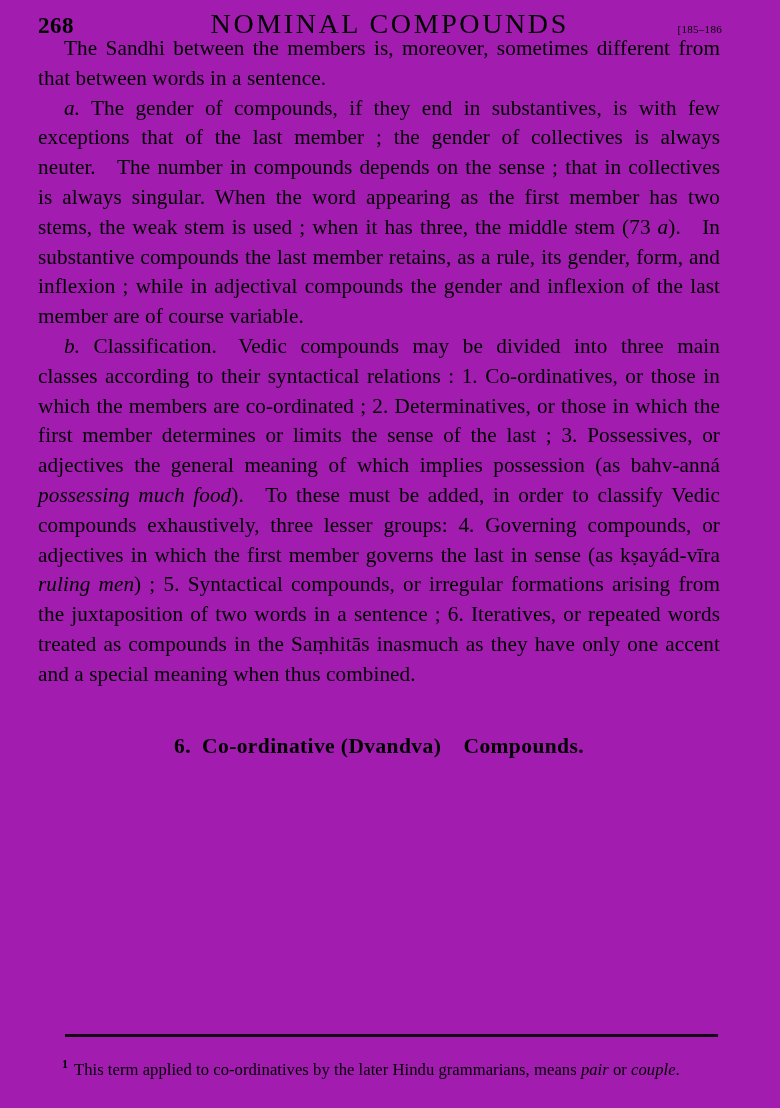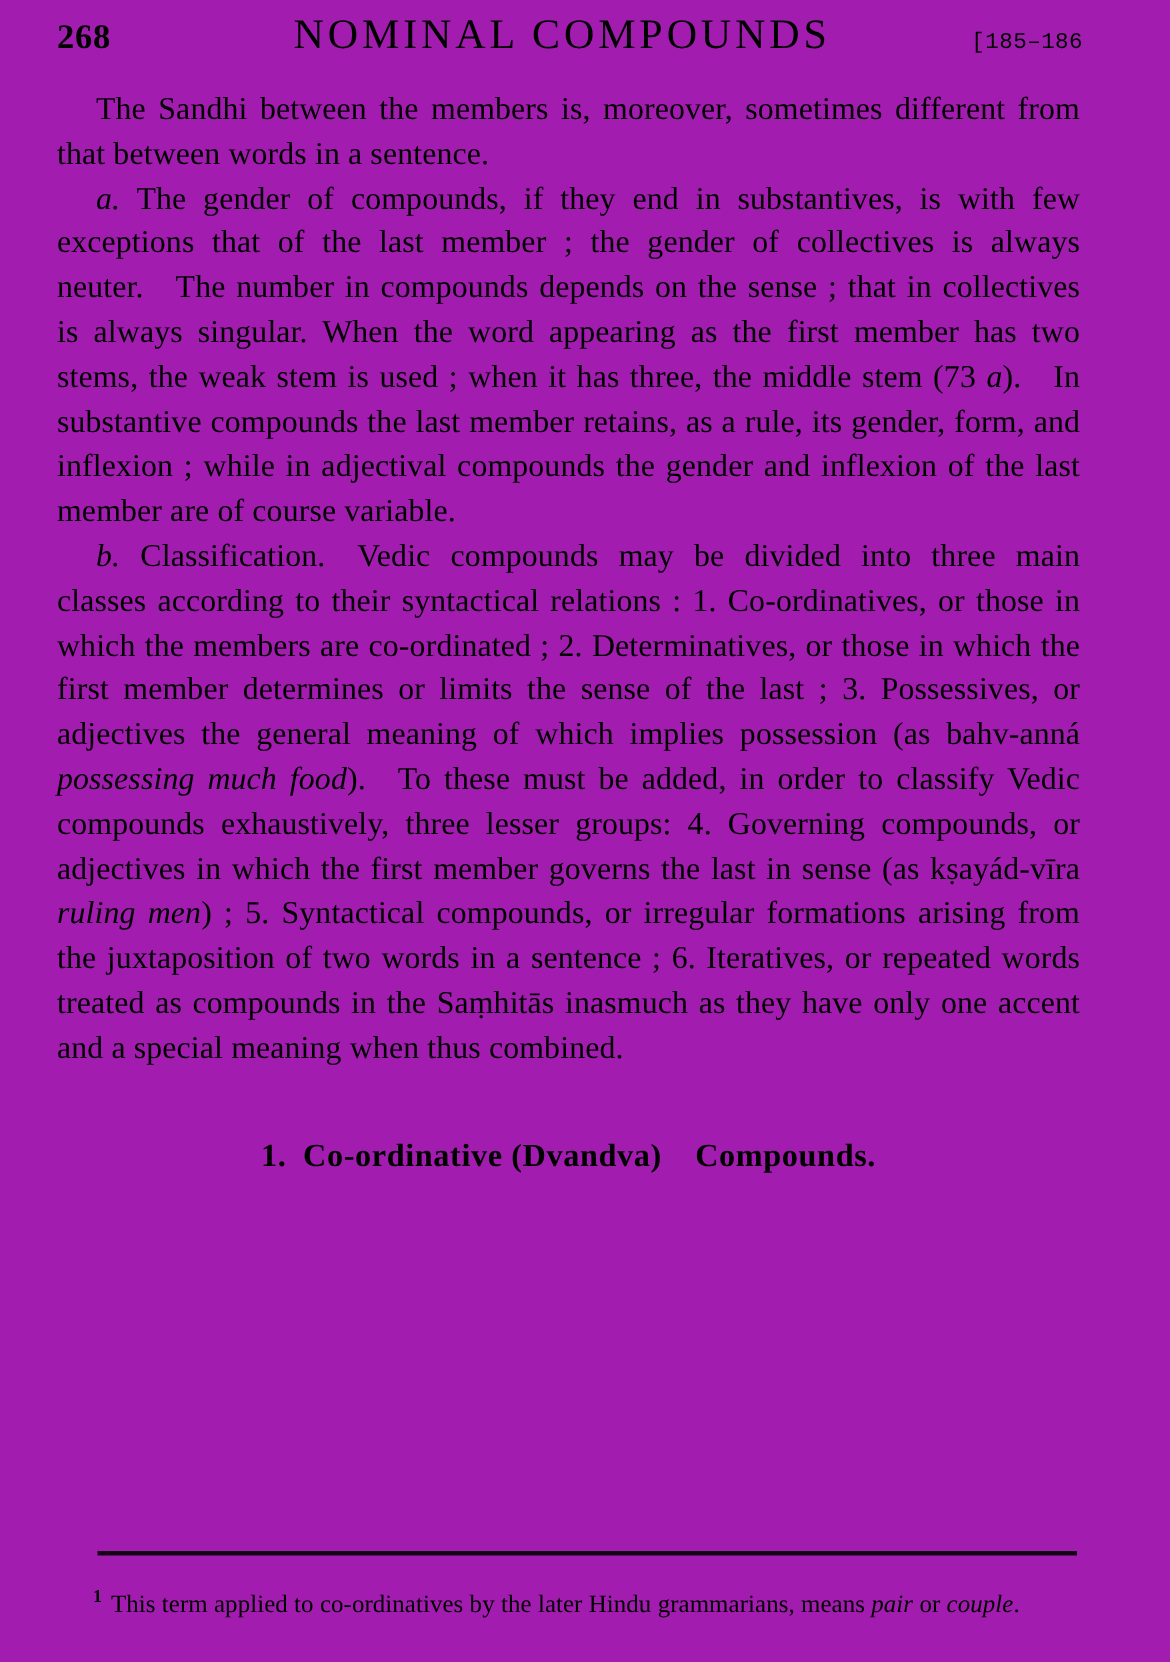--- a/index.html
+++ b/index.html
@@ -39,30 +39,29 @@
   .head-title {
     font-size: 28px;
     font-weight: normal;
     letter-spacing: 2.6px;
     margin-left: 28px;
     flex: 1;
     text-align: center;
     white-space: nowrap;
   }
   .section-ref {
-    font-size: 15px;
+    font-size: 11px;
     letter-spacing: 0.3px;
     white-space: nowrap;
-    font-family: Liberation Mono, monospace;
   }
 
   
   .textblock {
     position: absolute;
-    top: 58px;
+    top: 34px;
     left: 38px;
     width: 682px;
   }
   p.body {
     margin: 0;
     font-size: 21.2px;
     line-height: 29.8px;
     text-align: justify;
     text-justify: inter-word;
     letter-spacing: 0.1px;
@@ -138,21 +137,21 @@
   <div class="textblock">
 
     <p class="body indent"><span>The Sandhi between the members is, moreover, sometimes different from that between words in a sentence.</span></p>
 
     <p class="body indent"><i>a.</i><span> The gender of compounds, if they end in substantives, is with few exceptions that of the last member ; the gender of collectives is always neuter. The number in compounds depends on the sense ; that in collectives is always singular. When the word appearing as the first member has two stems, the weak stem is used ; when it has three, the middle stem (73 </span><i>a</i><span>). In substantive compounds the last member retains, as a rule, its gender, form, and inflexion ; while in adjectival compounds the gender and inflexion of the last member are of course variable.</span></p>
 
     <p class="body indent"><i>b.</i> <b>Classification.</b><span> Vedic compounds may be divided into three main classes according to their syntactical relations : 1. </span><b>Co-ordinatives</b><span>, or those in which the members are co-ordinated ; 2. </span><b>Determinatives</b><span>, or those in which the first member determines or limits the sense of the last ; 3. </span><b>Possessives</b><span>, or adjectives the general meaning of which implies possession (as </span><b>bahv-anná</b> <i>possessing much food</i><span>). To these must be added, in order to classify Vedic compounds exhaustively, three lesser groups: 4. </span><b>Governing compounds</b><span>, or adjectives in which the first member governs the last in sense (as </span><b>kṣayád-vīra</b> <i>ruling men</i><span>) ; 5. </span><b>Syntactical compounds</b><span>, or irregular formations arising from the juxtaposition of two words in a sentence ; 6. </span><b>Iteratives</b><span>, or repeated words treated as compounds in the Saṃhitās inasmuch as they have only one accent and a special meaning when thus combined.</span></p>
 
     <div class="heading-gap-top"></div>
 
-    <p class="section-heading">1. Co-ordinative (Dvandva)  Compounds.</p>
+    <p class="section-heading">6. Co-ordinative (Dvandva)  Compounds.</p>
 
     <div class="heading-gap-bottom"></div>
 
 
   </div>
 
   <div class="footnote-area">
     <div class="footnote-rule"></div>
     <p class="footnote indent"><span class="fn-marker">1</span><span> This term applied to co-ordinatives by the later Hindu grammarians, means </span><i>pair</i><span> or </span><i>couple</i><span>.</span></p>
   </div>

